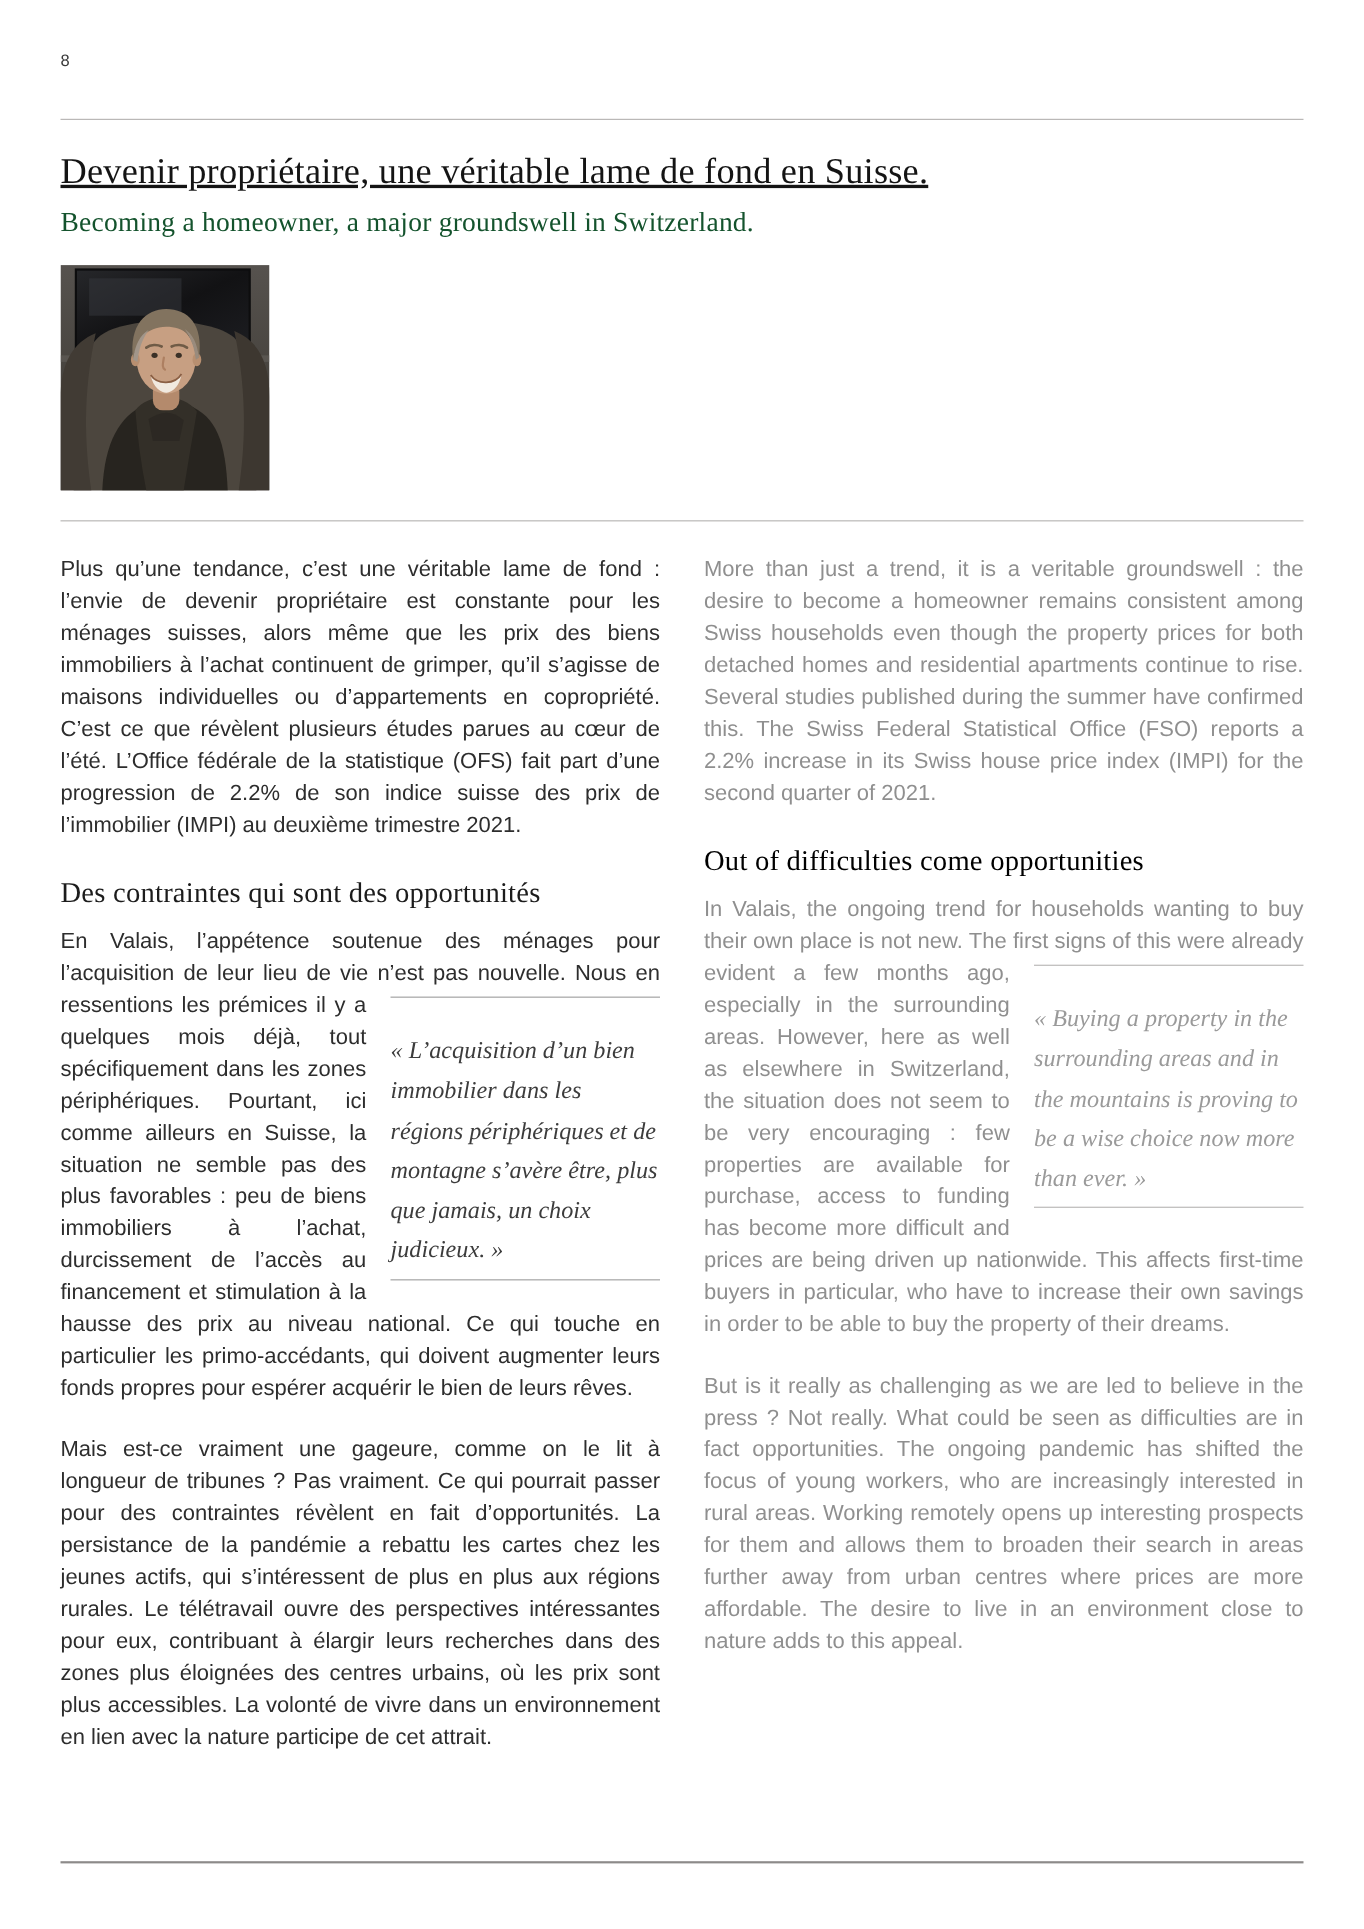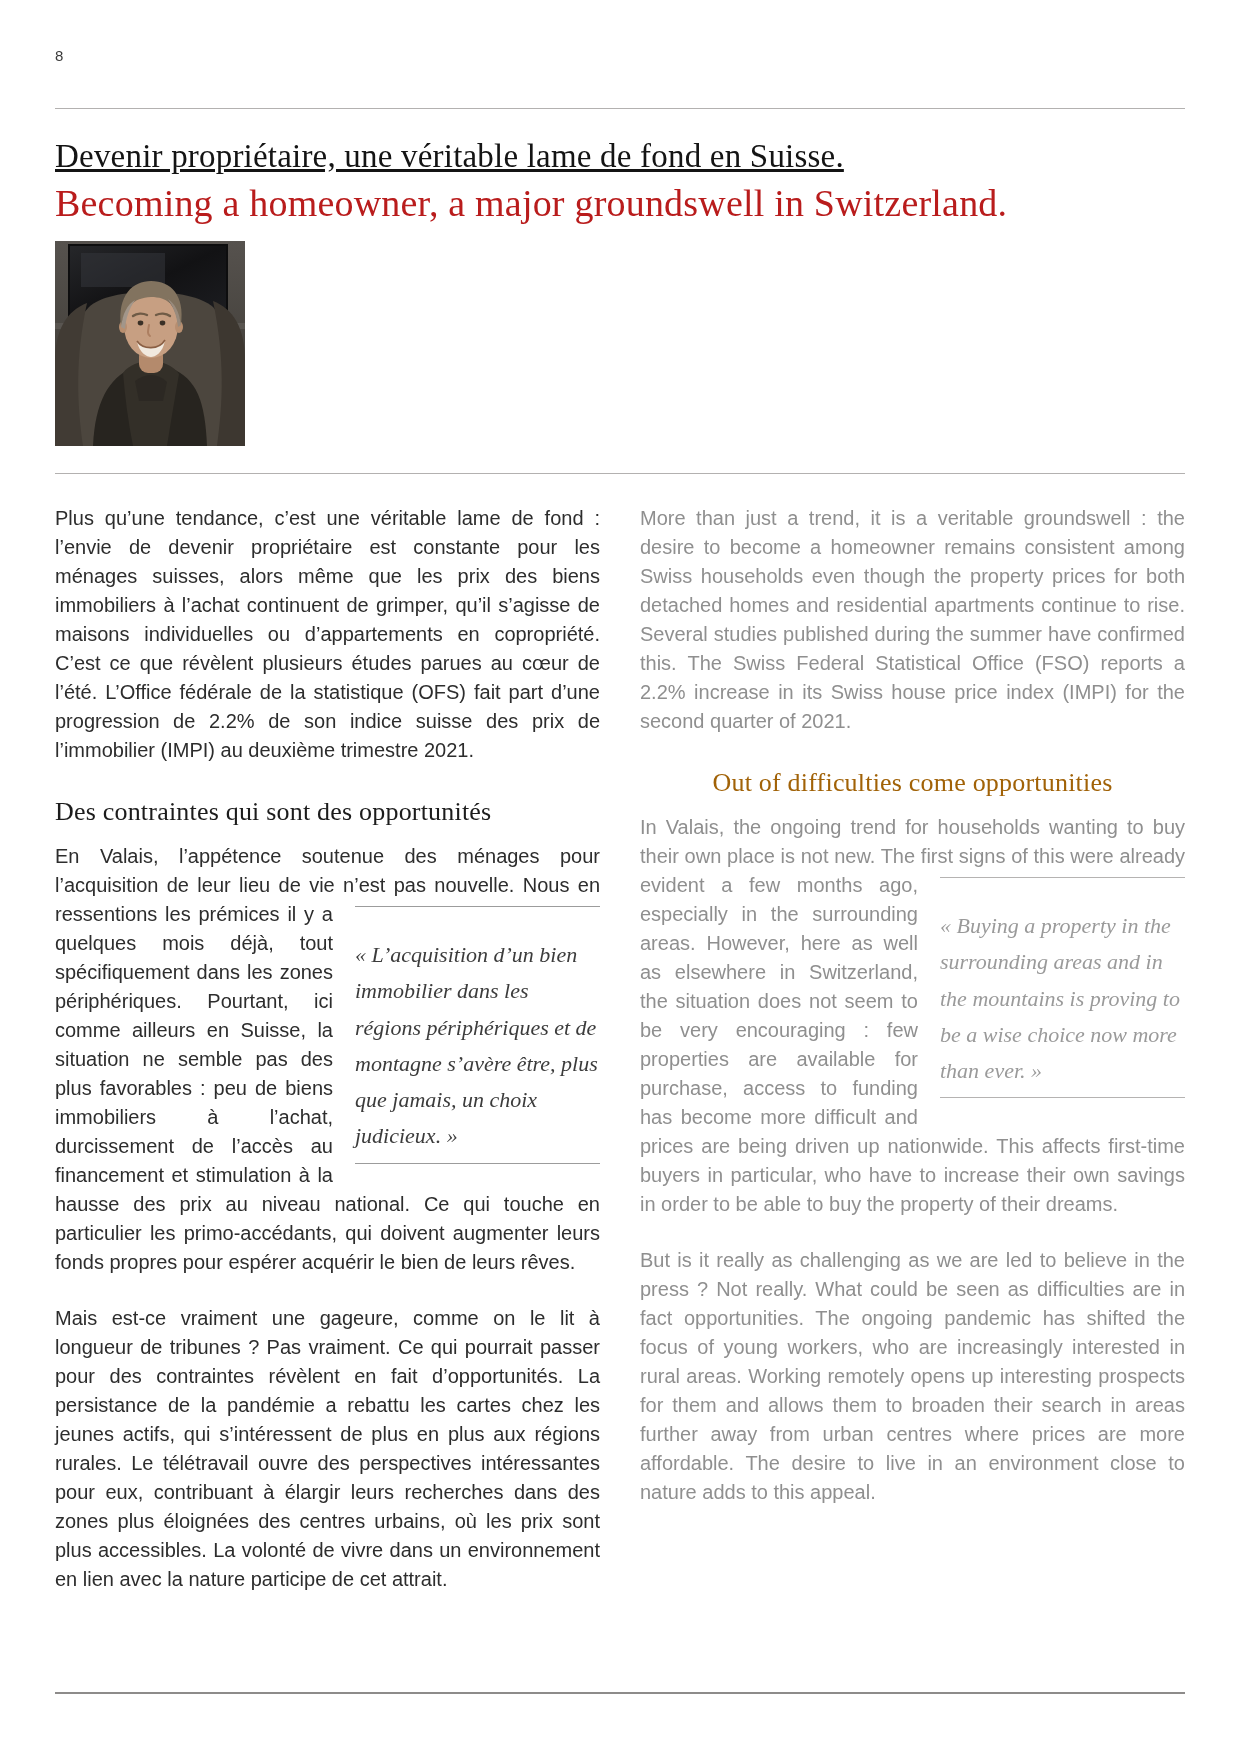--- a/index.html
+++ b/index.html
@@ -22,22 +22,22 @@
     margin:26px 0 0 0;
     font-family:"Liberation Serif", serif;
     font-weight:400;
     font-size:33px;line-height:42px;
     color:#141414;letter-spacing:.2px;text-decoration:underline;
   }
   h2.title-en{
     margin:5px 0 16px 0;
     font-family:"Liberation Serif", serif;
     font-weight:400;
-    font-size:38px;line-height:42px;
-    color:#b91c1c;letter-spacing:.2px;
+    font-size:25px;line-height:42px;
+    color:#14532d;letter-spacing:.2px;
   }
   .media-row{
     margin-top:17px;
     display:flex;justify-content:space-between;align-items:flex-end;
     height:205px;
   }
   .photo{width:190px;height:205px;display:block;}
   .logo{
     width:210px;height:72px;margin-bottom:12px;
     background:#bf2126;
@@ -64,21 +64,21 @@
   }
   .col-fr .para{color:#2d2d2d;}
   .col-en .para{color:#8f8f8f;}
   h3.sect{
     font-family:"Liberation Serif", serif;
     font-weight:400;
     font-size:26px;line-height:34px;
     margin:30px 0 13px 0;letter-spacing:.2px;
   }
   .col-fr h3.sect{color:#1c1c1c;}
-  .col-en h3.sect{color:#a16207;text-align:center;}
+  .col-en h3.sect{color:#000000;}
   .pullquote{
     float:right;
     width:245px;
     margin:6px 0 14px 22px;
     padding:30px 0 8px 0;
     border-top:1.5px solid #9c9c9c;
     border-bottom:1.5px solid #9c9c9c;
     font-family:"Liberation Serif", serif;
     font-style:italic;
     font-size:22px;line-height:1.65;

